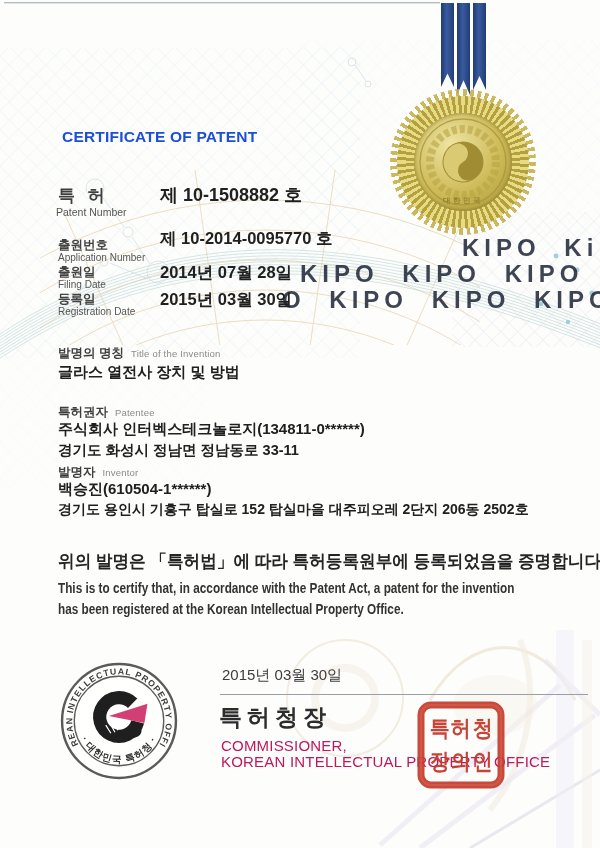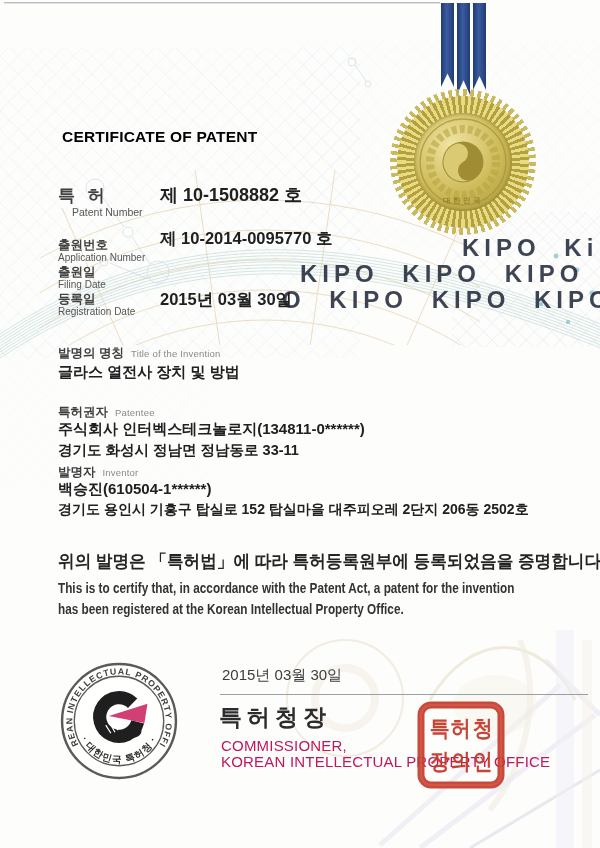--- a/index.html
+++ b/index.html
@@ -8,21 +8,21 @@
   .abs{position:absolute;white-space:nowrap;}
   svg{display:block;}
   .bg{position:absolute;left:0;top:0;pointer-events:none;}
 
   
   .wm{position:absolute;font-weight:bold;color:#0f172a;letter-spacing:5px;word-spacing:12px;
       font-size:24px;opacity:.8;}
 
   
   .title-ko{left:60px;top:84px;font-size:43px;font-weight:bold;letter-spacing:7px;color:#39413d;}
-  .title-en{left:62px;top:128px;font-size:15.5px;font-weight:bold;letter-spacing:.2px;color:#000000;}
+  .title-en{left:62px;top:128px;font-size:15.5px;font-weight:bold;letter-spacing:.2px;color:#1d4ed8;}
 
   
   .lab-big{font-size:17px;font-weight:bold;letter-spacing:4px;color:#3f3f3f;}
   .lab{font-size:12.5px;font-weight:bold;color:#424242;}
   .sub{font-size:10px;color:#555;}
   .val-big{font-size:18px;font-weight:bold;color:#202020;}
   .val{font-size:16.5px;font-weight:bold;color:#202020;}
 
   .sec-lab{font-size:12.5px;font-weight:bold;color:#3e3e3e;}
   .sec-lab .en{font-size:9.5px;font-weight:normal;color:#8a8a8a;margin-left:7px;letter-spacing:.2px;}
@@ -168,29 +168,30 @@
         <circle cx="73" cy="73" r="20" fill="#d9ca73" stroke="#a08d33" stroke-width="1"></circle>
         <path d="M73,53 a20,20 0 0 1 0,40 a10,10 0 0 1 0,-20 a10,10 0 0 0 0,-20 z" fill="#a08d33"></path>
       </g>
       <text x="73" y="114" text-anchor="middle" font-size="7.5" letter-spacing="2.5" fill="#93822e" font-weight="bold">대한민국</text>
     </svg>
   </div>
 
   <div class="abs title-en">CERTIFICATE OF PATENT</div>
 
   <div class="abs lab-big" style="left:58px;top:184px;">특 허</div>
-  <div class="abs sub" style="left:72px;top:206px;font-size:10.5px;">Patent Number</div>
+  <div class="abs sub" style="left:56px;top:206px;font-size:10.5px;">Patent Number</div>
   <div class="abs val-big" style="left:160px;top:183px;">제 10-1508882 호</div>
 
   <div class="abs lab" style="left:58px;top:237px;">출원번호</div>
   <div class="abs sub" style="left:58px;top:252px;">Application Number</div>
   <div class="abs val" style="left:160px;top:228px;">제 10-2014-0095770 호</div>
 
   <div class="abs lab" style="left:58px;top:264px;">출원일</div>
   <div class="abs sub" style="left:58px;top:279px;">Filing Date</div>
+  <div class="abs val" style="left:160px;top:262px;">2014년 07월 28일</div>
 
   <div class="abs lab" style="left:58px;top:291px;">등록일</div>
   <div class="abs sub" style="left:58px;top:306px;">Registration Date</div>
   <div class="abs val" style="left:160px;top:289px;">2015년 03월 30일</div>
 
   <div class="abs sec-lab" style="left:58px;top:345px;">
     <span>발명의 명칭</span><span class="en">Title of the Invention</span>
   </div>
   <div class="abs sec-val" style="left:58px;top:363px;">글라스 열전사 장치 및 방법</div>
 

